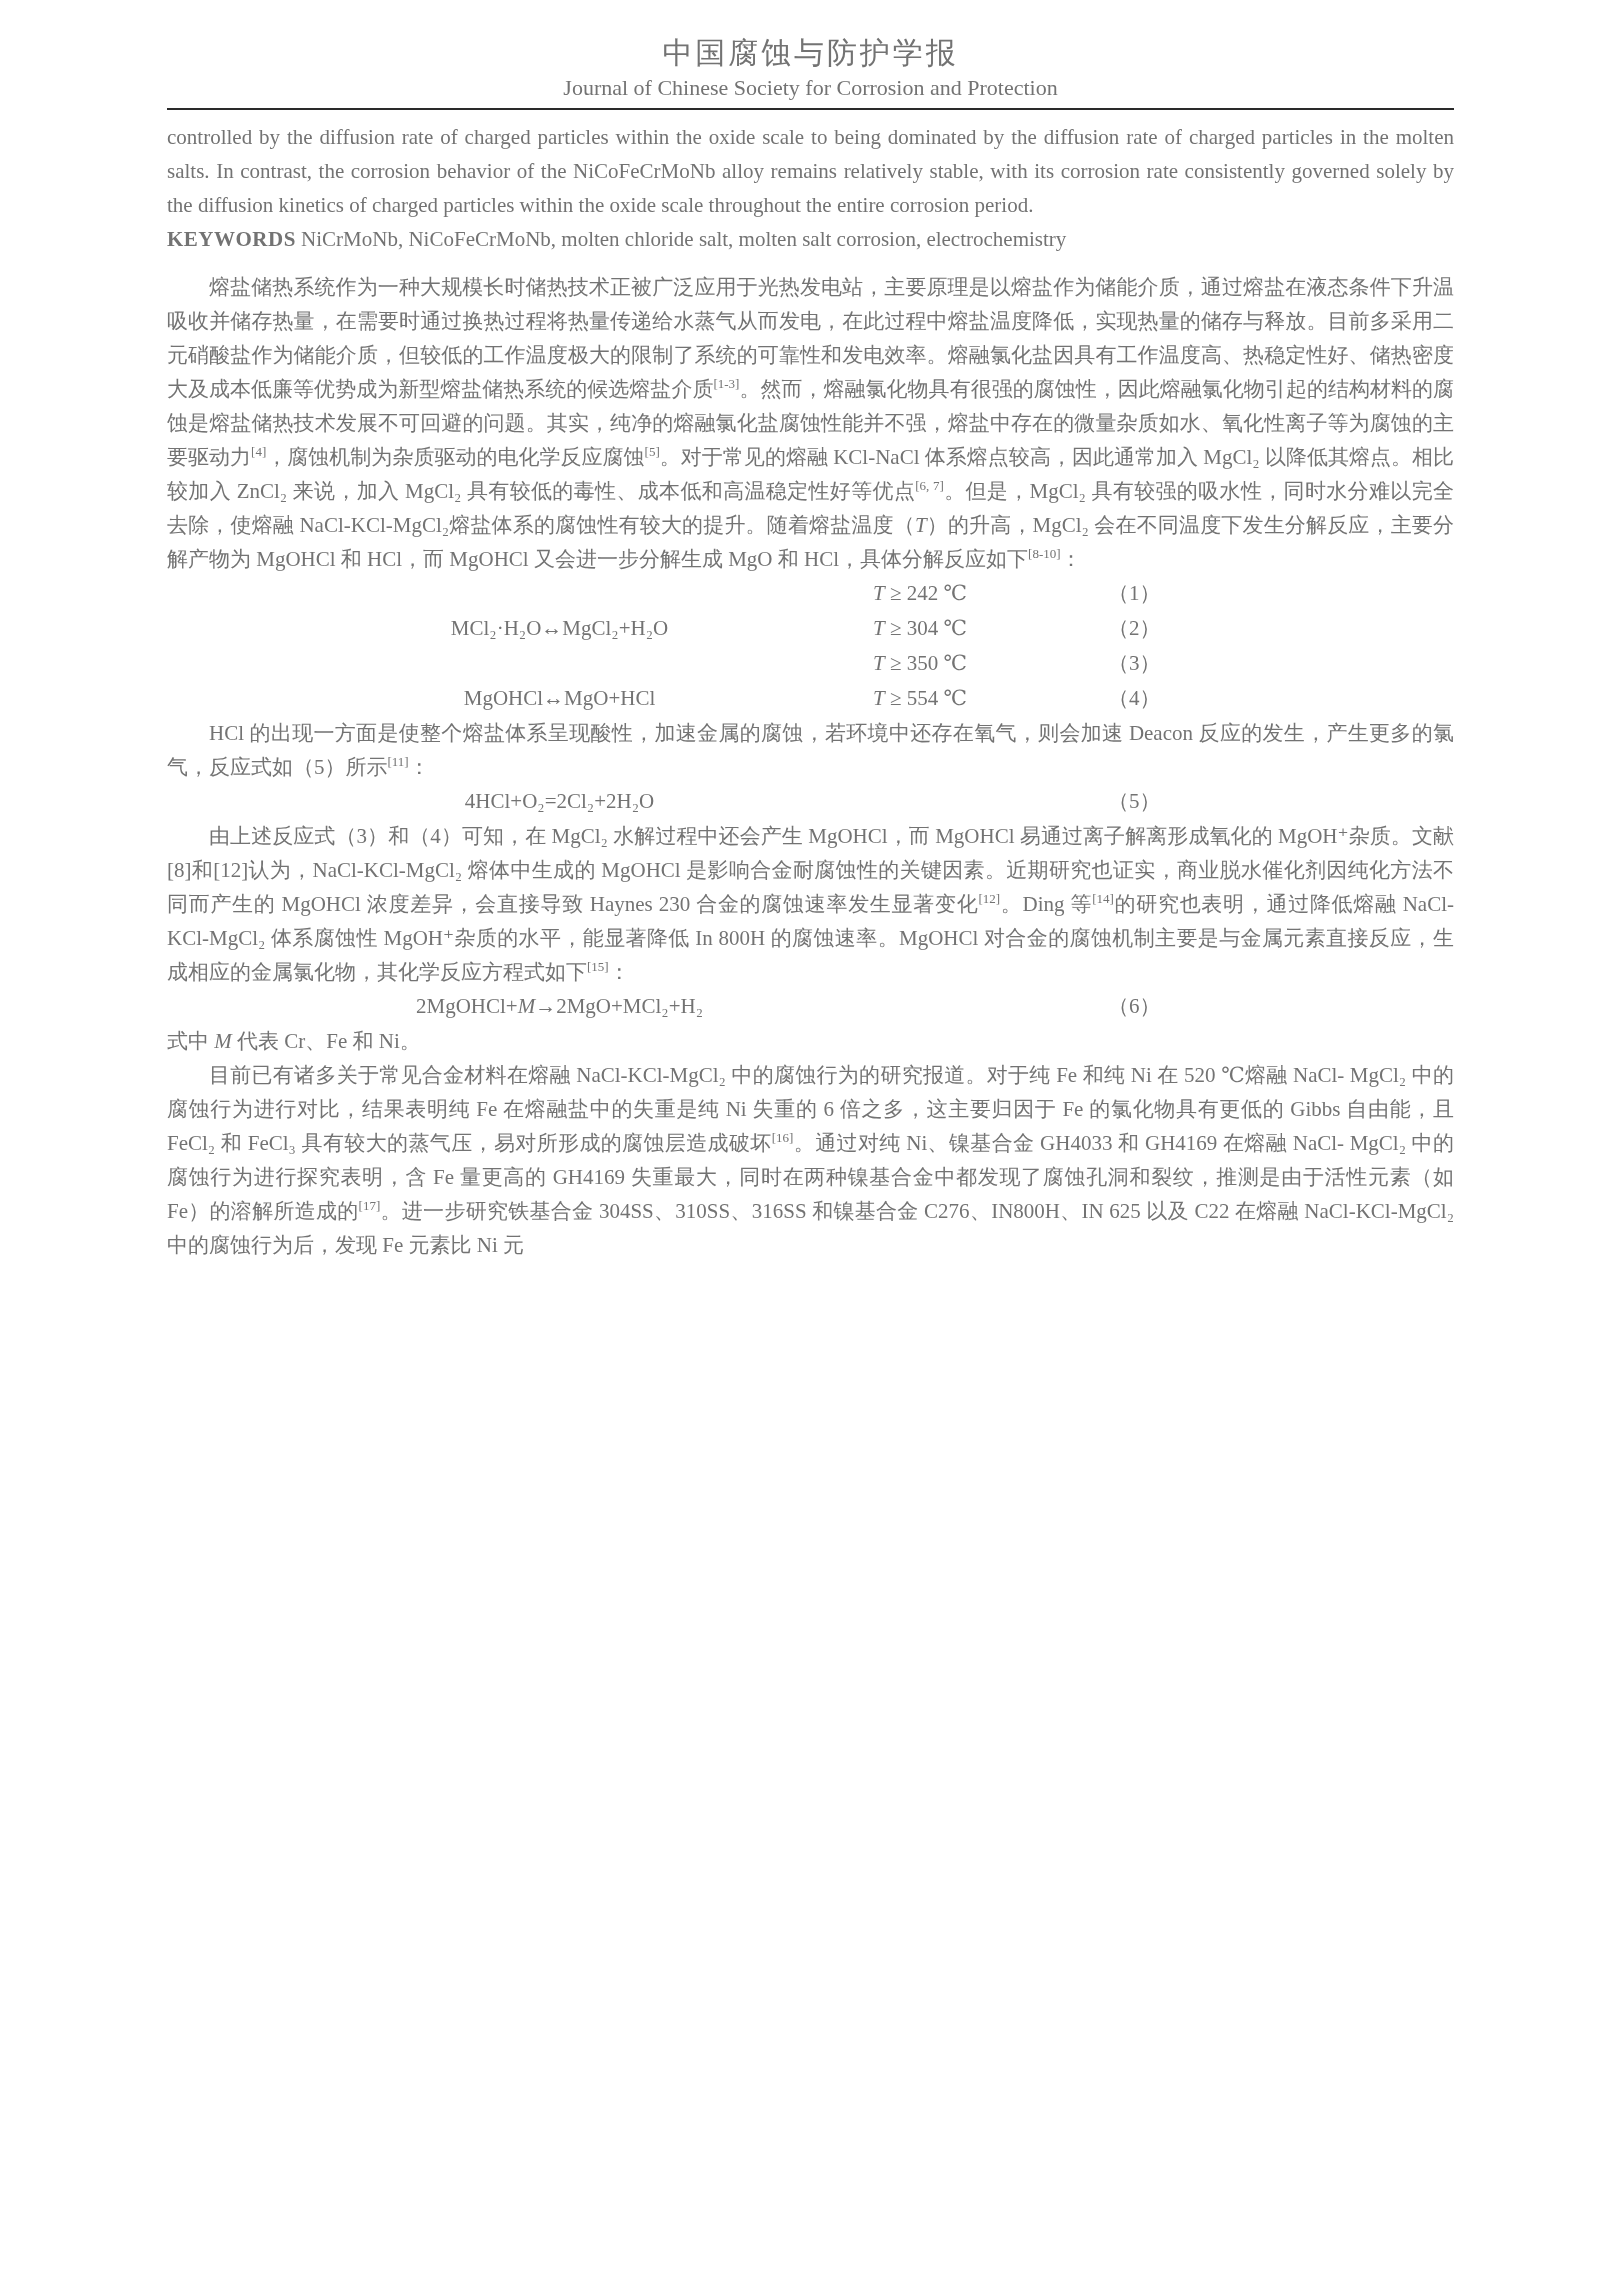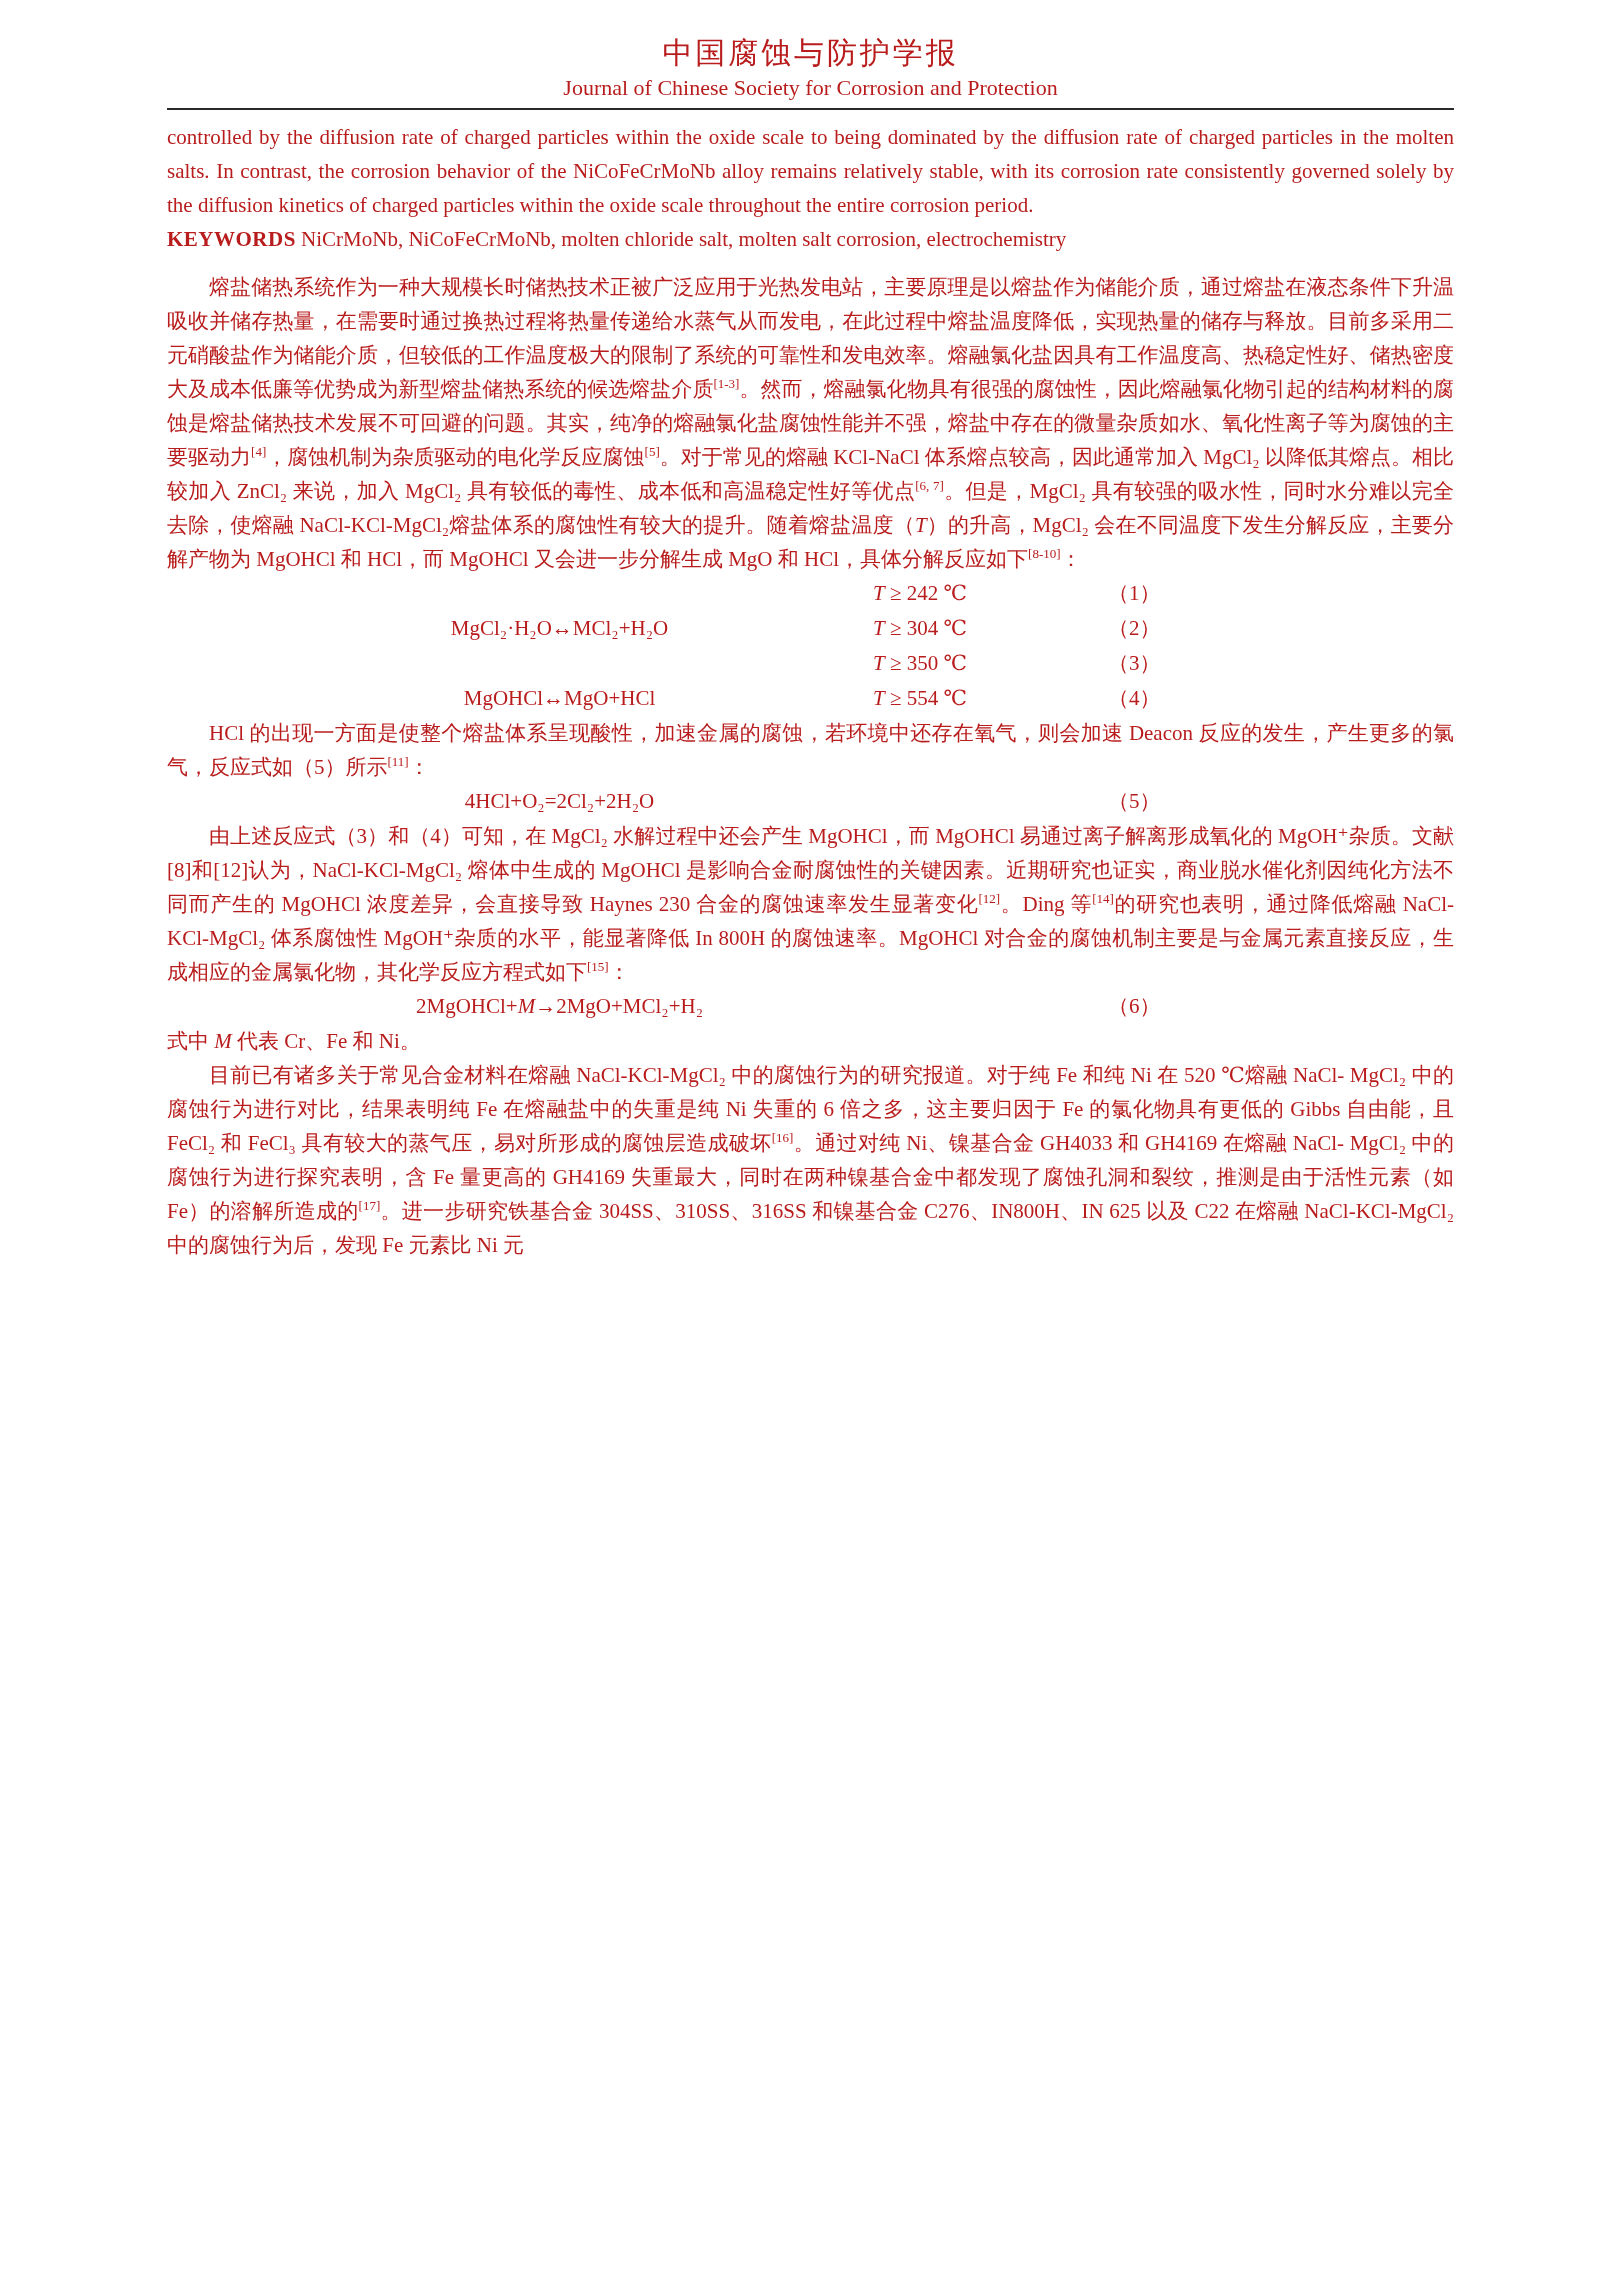--- a/index.html
+++ b/index.html
@@ -5,21 +5,21 @@
   html,body{margin:0;padding:0;background:#e8e8e8;}
   .page{
     position:relative;
     width:1621px;
     height:2293px;
     margin:0 auto;
     background:#ffffff;
     box-sizing:border-box;
     padding:33px 167px 0 167px;
     font-family:"Liberation Serif","DejaVu Serif",serif;
-    color:#b91c1c;
+    color:#737373;
   }
   header{ text-align:center; }
   .title-zh{
     margin:0;
     font-size:30px;
     font-weight:400;
     letter-spacing:2.9px;
     line-height:39px;
   }
   .title-en{
@@ -69,21 +69,21 @@
     <p class="en"><span class="kw-label">KEYWORDS</span><span> NiCrMoNb, NiCoFeCrMoNb, molten chloride salt, molten salt corrosion, electrochemistry</span></p>
 
     <p class="zh gap-top">熔盐储热系统作为一种大规模长时储热技术正被广泛应用于光热发电站，主要原理是以熔盐作为储能介质，通过熔盐在液态条件下升温吸收并储存热量，在需要时通过换热过程将热量传递给水蒸气从而发电，在此过程中熔盐温度降低，实现热量的储存与释放。目前多采用二元硝酸盐作为储能介质，但较低的工作温度极大的限制了系统的可靠性和发电效率。熔融氯化盐因具有工作温度高、热稳定性好、储热密度大及成本低廉等优势成为新型熔盐储热系统的候选熔盐介质<sup>[1-3]</sup>。然而，熔融氯化物具有很强的腐蚀性，因此熔融氯化物引起的结构材料的腐蚀是熔盐储热技术发展不可回避的问题。其实，纯净的熔融氯化盐腐蚀性能并不强，熔盐中存在的微量杂质如水、氧化性离子等为腐蚀的主要驱动力<sup>[4]</sup>，腐蚀机制为杂质驱动的电化学反应腐蚀<sup>[5]</sup>。对于常见的熔融 KCl-NaCl 体系熔点较高，因此通常加入 MgCl₂ 以降低其熔点。相比较加入 ZnCl₂ 来说，加入 MgCl₂ 具有较低的毒性、成本低和高温稳定性好等优点<sup>[6, 7]</sup>。但是，MgCl₂ 具有较强的吸水性，同时水分难以完全去除，使熔融 NaCl-KCl-MgCl₂熔盐体系的腐蚀性有较大的提升。随着熔盐温度（<i>T</i>）的升高，MgCl₂ 会在不同温度下发生分解反应，主要分解产物为 MgOHCl 和 HCl，而 MgOHCl 又会进一步分解生成 MgO 和 HCl，具体分解反应如下<sup>[8-10]</sup>：</p>
 
     <div class="eq-block">
       <div class="eq-row">
         <span class="eq-cond"><i>T</i> ≥ 242  ℃</span>
         <span class="eq-num">（1）</span>
       </div>
       <div class="eq-row">
-        <span class="eq-formula">MgCl₂·H₂O↔MCl₂+H₂O</span>
+        <span class="eq-formula">MCl₂·H₂O↔MgCl₂+H₂O</span>
         <span class="eq-cond"><i>T</i> ≥ 304  ℃</span>
         <span class="eq-num">（2）</span>
       </div>
       <div class="eq-row">
         <span class="eq-cond"><i>T</i> ≥ 350 ℃</span>
         <span class="eq-num">（3）</span>
       </div>
       <div class="eq-row">
         <span class="eq-formula">MgOHCl↔MgO+HCl</span>
         <span class="eq-cond"><i>T</i> ≥ 554 ℃</span>

